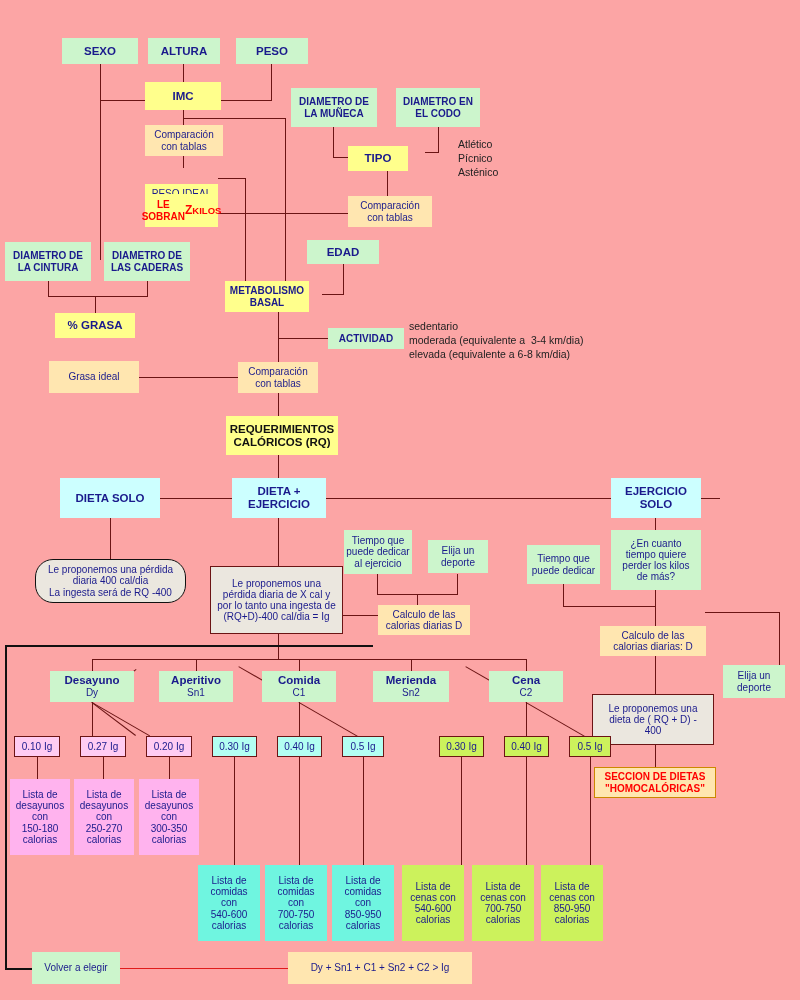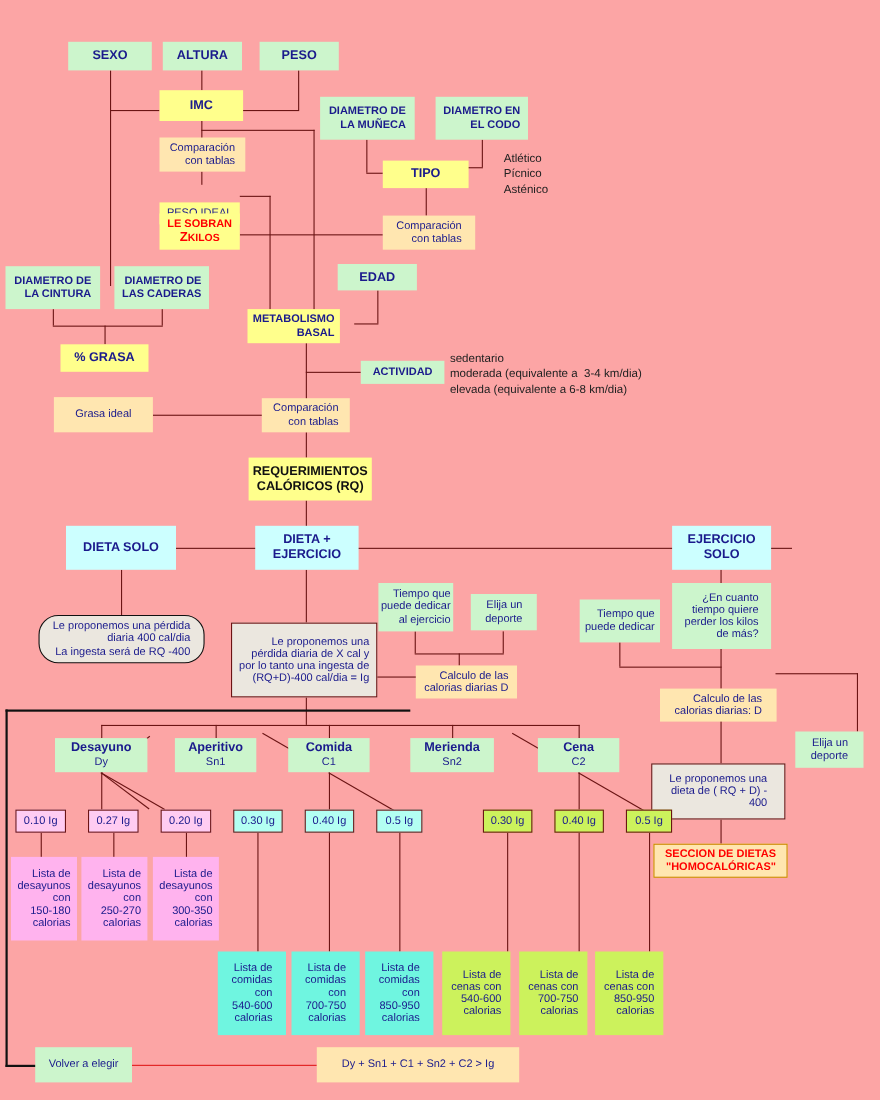--- a/index.html
+++ b/index.html
@@ -24,21 +24,21 @@
   .beige{background:#ebe7df;border:1px solid #6b1414;}
   .beige-dark{background:#ebe7df;border:1px solid #111;}
   .pink{background:#ffb3ee;}
   .aqua{background:#6ff5e0;}
   .lime{background:#ccf25c;}
   .pinkchip{background:#ffccf2;border:1px solid #6b1414;}
   .cyanchip{background:#b3fff2;border:1px solid #6b1414;}
   .limechip{background:#ccf25c;border:1px solid #6b1414;}
   .sandborder{background:#ffe6b0;border:1px solid #cc8800;}
   .hdr{font-weight:bold;font-size:11.5px;}
-  .sm{font-size:10px;text-align:right;}
+  .sm{font-size:10px;}
   .red-text{color:#ff0000;font-weight:bold;}
   .blk{color:#111;}
 </style>
 </head>
 <body>
 
 <div id="canvas">
 
   <div class="ln v" style="left:100px;top:64px;height:36px;"></div>
   <div class="ln v" style="left:100px;top:100px;height:160px;"></div>
@@ -152,30 +152,30 @@
   <div class="ln v" style="left:526px;top:757px;height:108px;"></div>
   <div class="ln v" style="left:590px;top:757px;height:108px;"></div>
 
   <div class="node green hdr" style="left:62px;top:38px;width:76px;height:26px;">SEXO</div>
   <div class="node green hdr" style="left:148px;top:38px;width:72px;height:26px;">ALTURA</div>
   <div class="node green hdr" style="left:236px;top:38px;width:72px;height:26px;">PESO</div>
   <div class="node yellow hdr" style="left:145px;top:82px;width:76px;height:28px;">IMC</div>
   <div class="node sand sm" style="left:145px;top:125px;width:78px;height:31px;white-space:pre-line;">Comparación
 con tablas</div>
   <div class="node yellow sm" style="left:145px;top:184px;width:73px;height:20px;">PESO IDEAL</div>
-  <div class="node yellow" style="left:145px;top:194px;width:73px;height:33px;flex-direction:column;">
+  <div class="node yellow" style="left:145px;top:194px;width:73px;height:33px;flex-direction:row;">
     <span class="red-text sm">LE SOBRAN</span>
     <span class="sm"><span class="red-text" style="font-size:12px;">Z</span><span class="red-text" style="font-size:9.5px;">KILOS</span></span>
   </div>
 
   <div class="node green hdr sm" style="left:291px;top:88px;width:86px;height:39px;white-space:pre-line;">DIAMETRO DE
 LA MUÑECA</div>
   <div class="node green hdr sm" style="left:396px;top:88px;width:84px;height:39px;white-space:pre-line;">DIAMETRO EN
 EL CODO</div>
-  <div class="node yellow hdr" style="left:348px;top:146px;width:78px;height:25px;">TIPO</div>
+  <div class="node yellow hdr" style="left:348px;top:146px;width:60px;height:25px;">TIPO</div>
   <div class="plain" style="left:458px;top:137px;">Atlético
 Pícnico
 Asténico</div>
   <div class="node sand sm" style="left:348px;top:196px;width:84px;height:31px;white-space:pre-line;">Comparación
 con tablas</div>
 
   <div class="node green hdr sm" style="left:5px;top:242px;width:86px;height:39px;white-space:pre-line;">DIAMETRO DE
 LA CINTURA</div>
   <div class="node green hdr sm" style="left:104px;top:242px;width:86px;height:39px;white-space:pre-line;">DIAMETRO DE
 LAS CADERAS</div>

